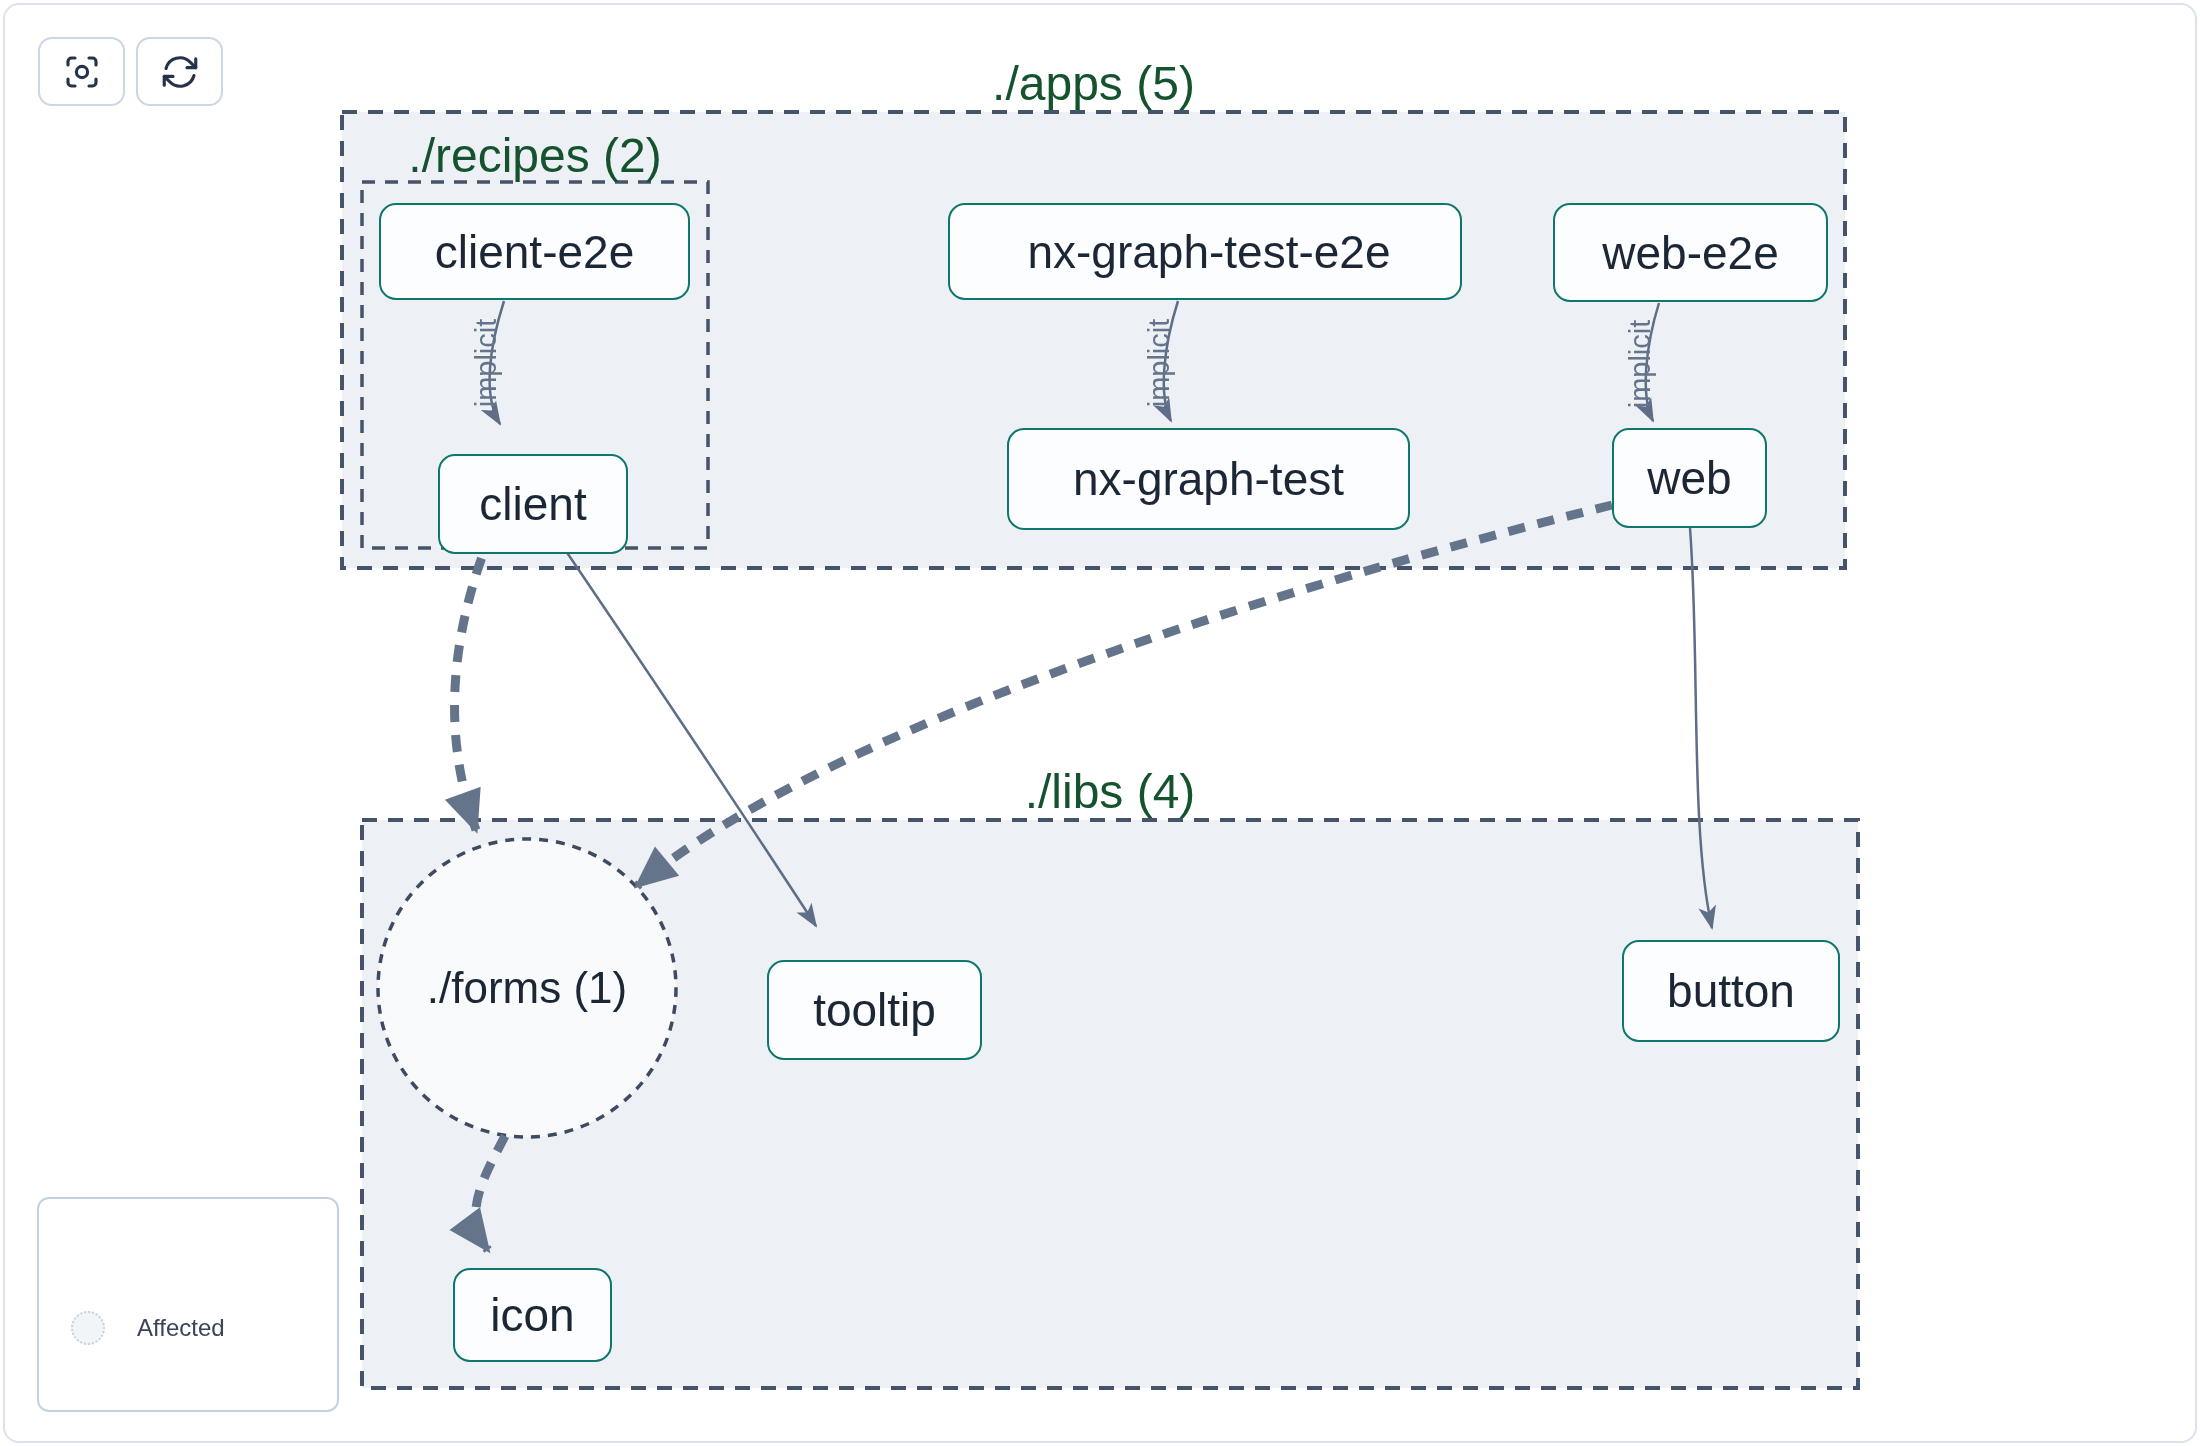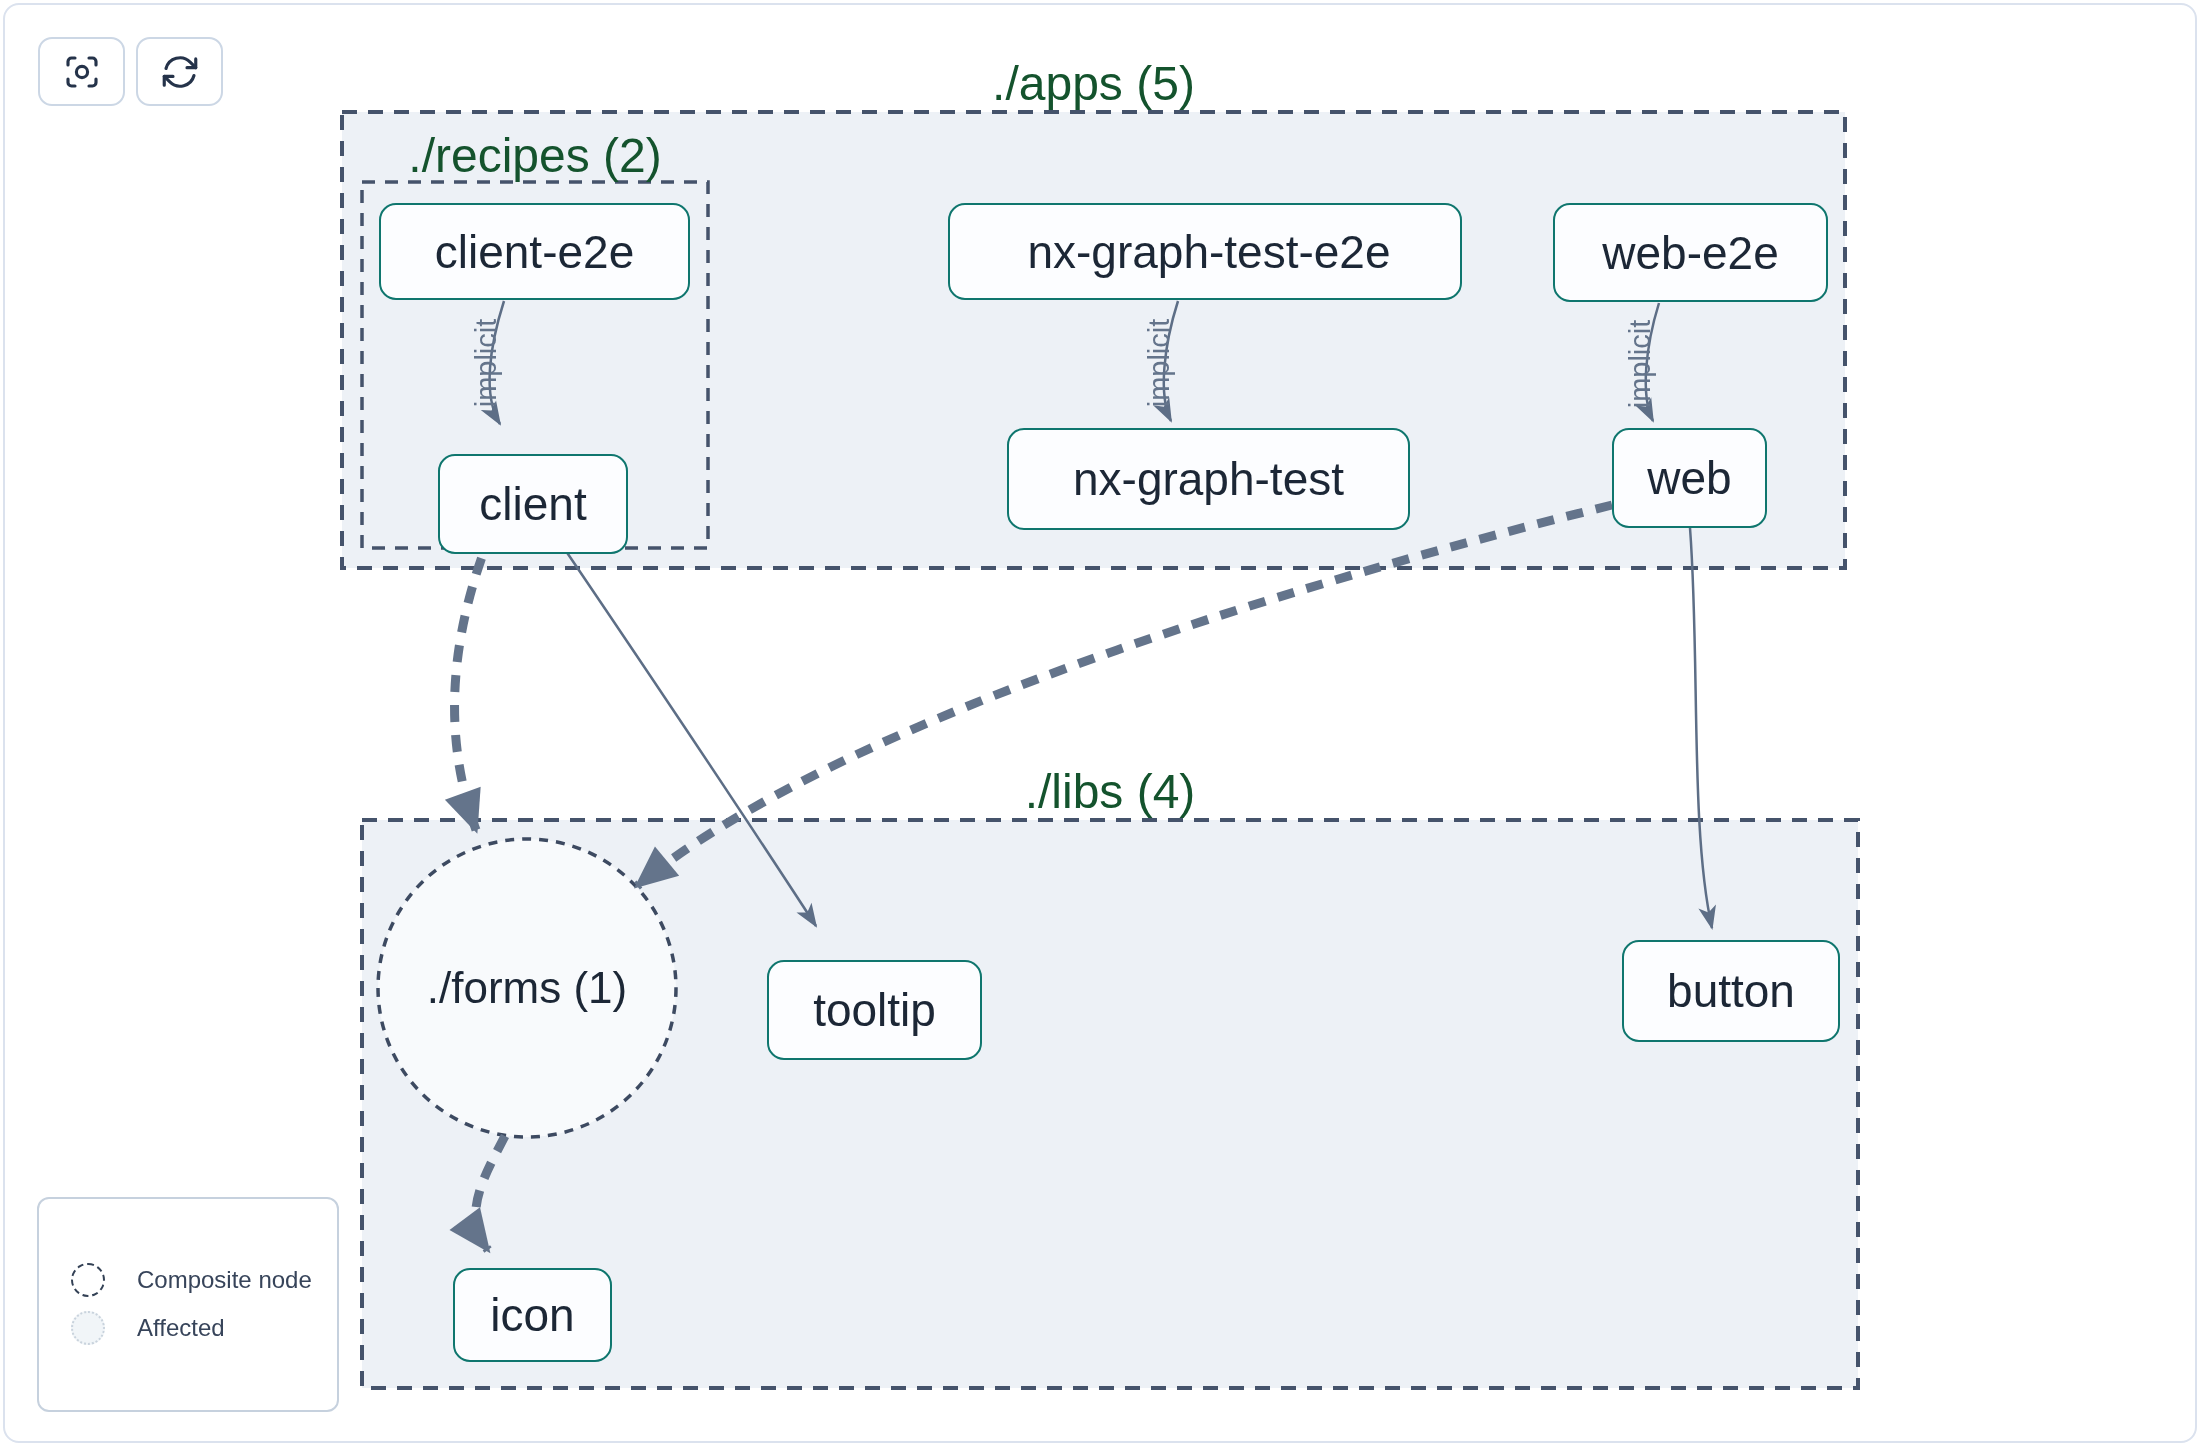--- a/index.html
+++ b/index.html
@@ -106,21 +106,17 @@
 <div class="node" style="left:1622px;top:940px;width:218px;height:102px;">button</div>
 <div class="node" style="left:453px;top:1268px;width:159px;height:94px;">icon</div>
 
 <div class="forms-label">./forms (1)</div>
 
 <div class="implicit-label" style="left:486px;top:363px;">implicit</div>
 <div class="implicit-label" style="left:1159px;top:363px;">implicit</div>
 <div class="implicit-label" style="left:1640px;top:364px;">implicit</div>
 
 <div class="legend">
-  <div class="legend-row" style="top:57px;">
-    <div class="legend-swatch sw-comp"></div>
-    <div class="legend-text">Composite node</div>
-  </div>
   <div class="legend-row" style="top:105px;">
     <div class="legend-swatch sw-aff"></div>
     <div class="legend-text">Affected</div>
   </div>
 </div>
 
 </body></html>

